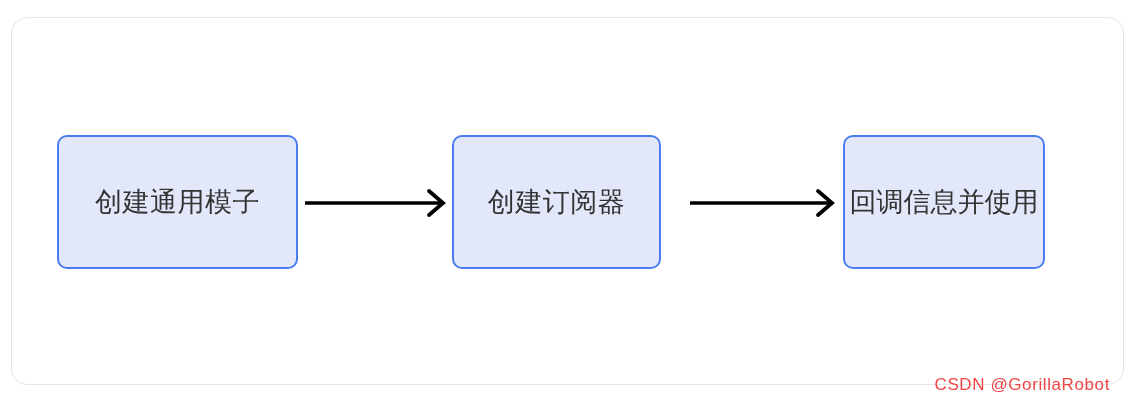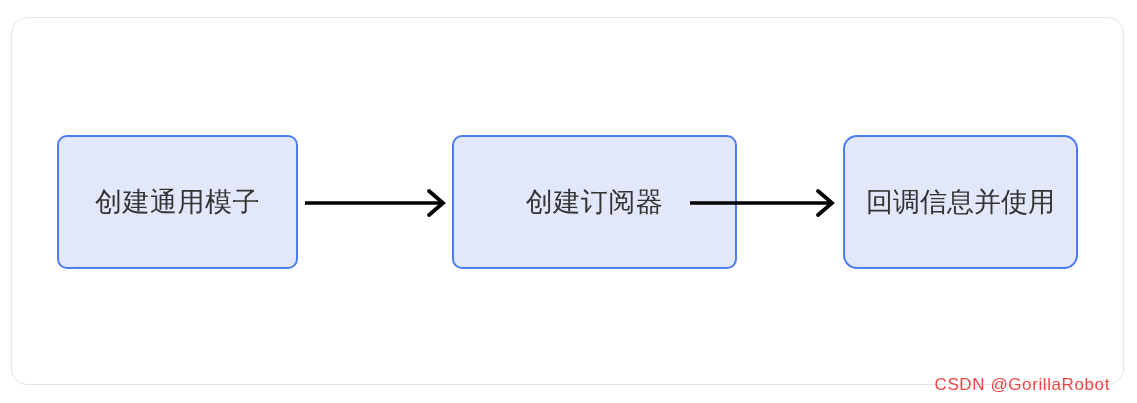--- a/index.html
+++ b/index.html
@@ -60,22 +60,22 @@
   .node-label {
     font-size: 27px;
     line-height: 1;
     color: #333333;
     letter-spacing: 0.5px;
     white-space: nowrap;
     font-family: "Liberation Sans", "DejaVu Sans", sans-serif;
   }
 
   .node-1 { left: 57px;  width: 241px; }
-  .node-2 { left: 452px; width: 285px; }
-  .node-3 { left: 843px; width: 235px; border-radius: 14px; }
+  .node-2 { left: 452px; width: 209px; }
+  .node-3 { left: 843px; width: 202px; }
   .node-3 .node-label { letter-spacing: 0px; }
 
   
   .arrow {
     position: absolute;
     top: 188px;
     height: 30px;
   }
   .arrow-1 { left: 303px; width: 146px; }
   .arrow-2 { left: 688px; width: 150px; }

